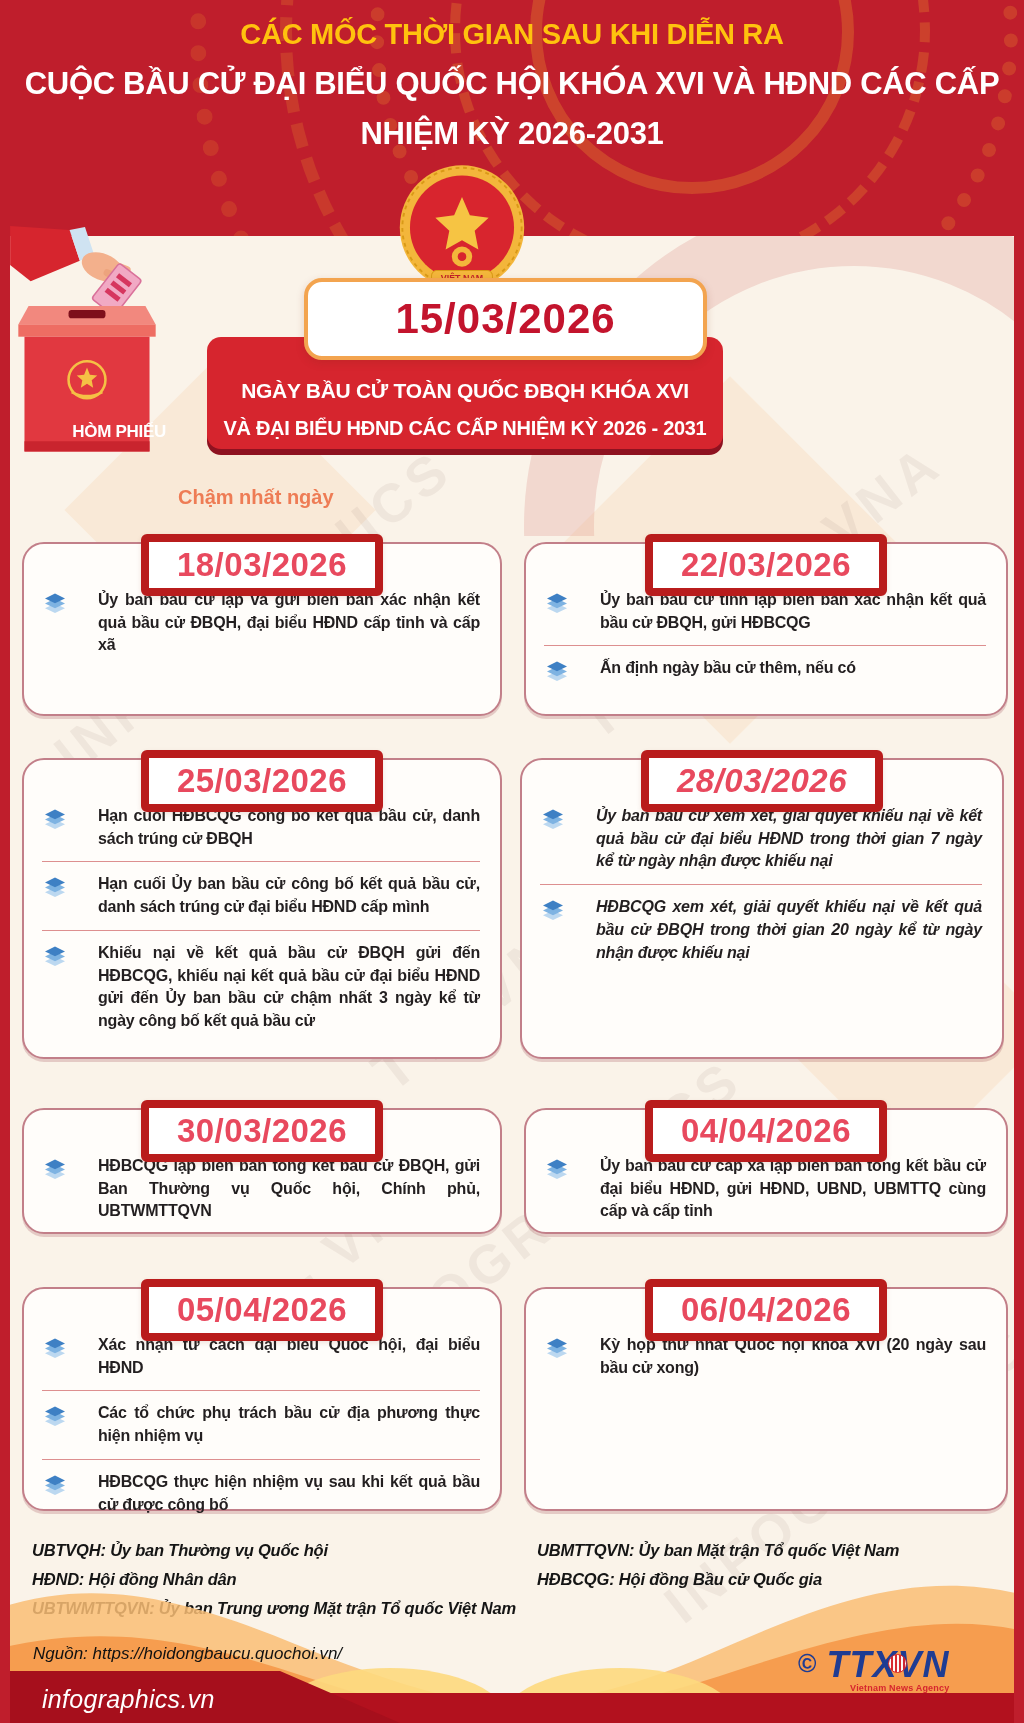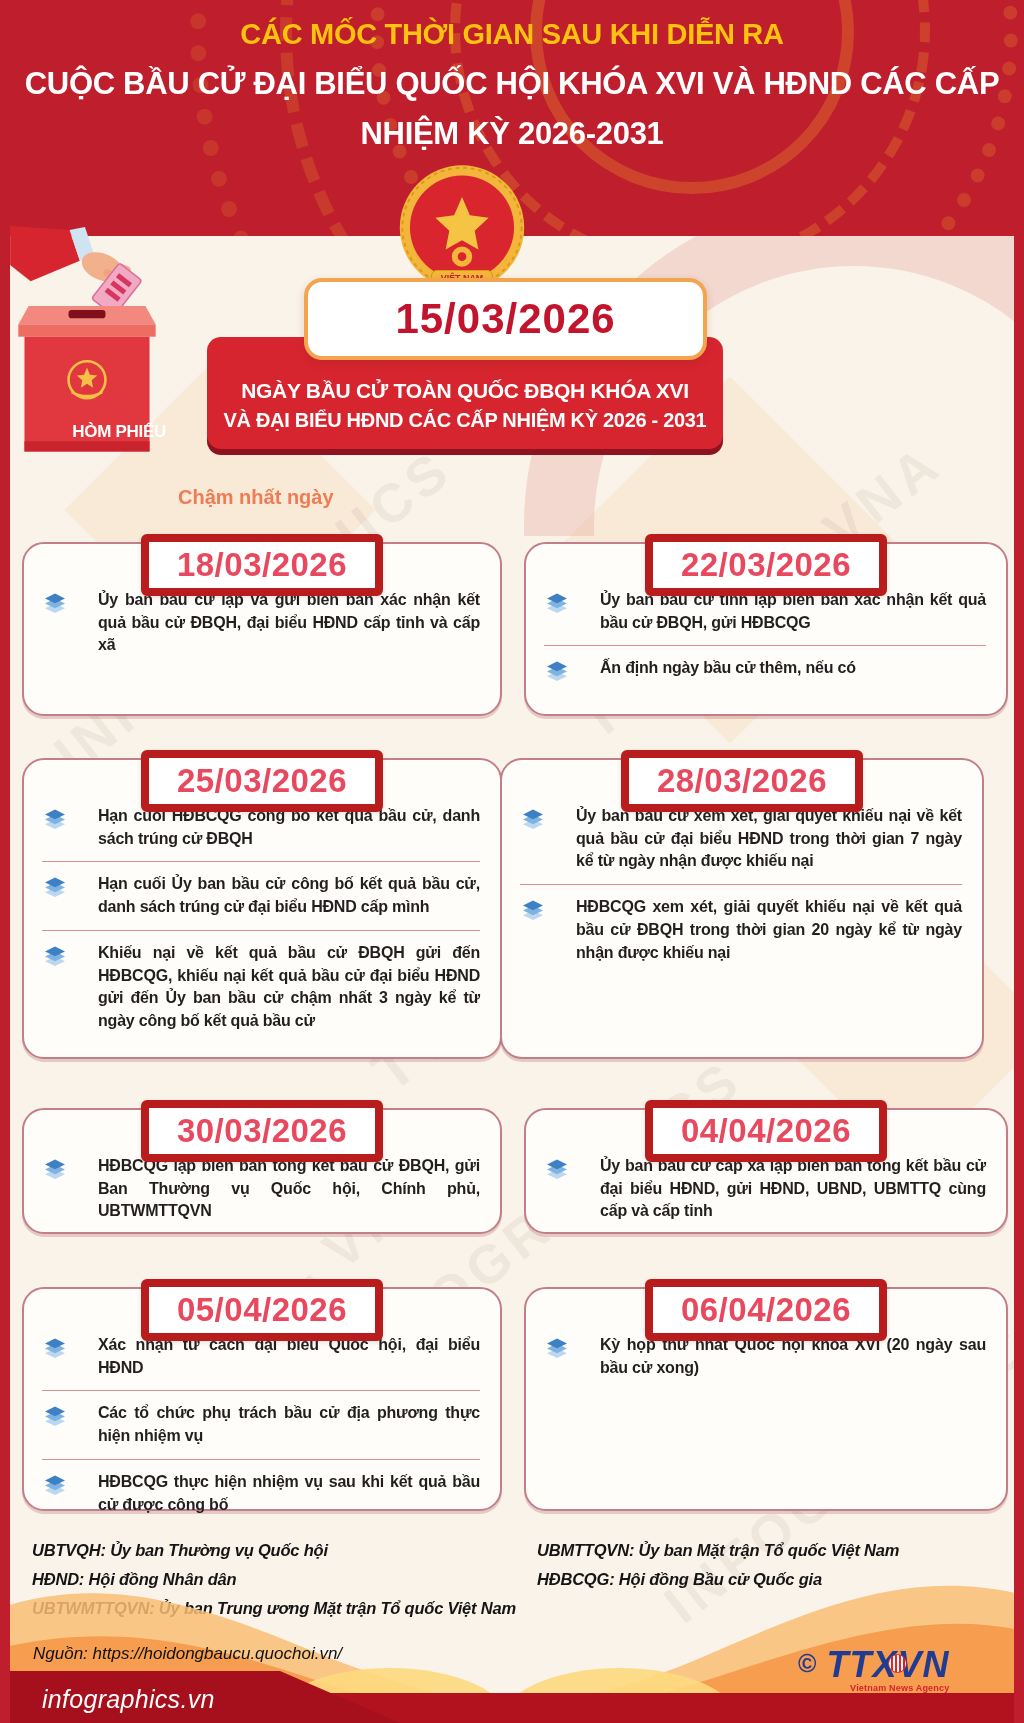--- a/index.html
+++ b/index.html
@@ -36,37 +36,37 @@
   .ballot-label{position:absolute;left:0;bottom:30px;width:100%;text-align:right;color:#fff;font-weight:700;font-size:17px;letter-spacing:-.3px;}
   
   .emblem{position:absolute;left:398px;top:164px;width:128px;height:132px;z-index:6;}
   
   .bigpill{position:absolute;left:304px;top:278px;width:395px;height:74px;background:#fff;border:4px solid #f3a44f;border-radius:18px;
            box-shadow:0 3px 8px rgba(120,40,20,.18);z-index:8;display:flex;align-items:center;justify-content:center;
            font-size:42px;font-weight:900;color:#c3142d;letter-spacing:1px;}
   .redbox{position:absolute;left:207px;top:337px;width:516px;height:112px;background:#d6252e;border-radius:14px;
           box-shadow:0 6px 0 #8e1220;z-index:7;color:#fff;text-align:center;font-weight:800;}
   .redbox .l1{display:block;margin-top:42px;font-size:21px;letter-spacing:-.3px;}
-  .redbox .l2{display:block;margin-top:6px;font-size:20px;letter-spacing:-.3px;}
+  .redbox .l2{display:block;margin-top:14px;font-size:20px;letter-spacing:-.3px;}
   .deadline{position:absolute;left:178px;top:486px;font-size:20px;font-weight:800;color:#ee7c55;z-index:8;}
   
   .tbox{position:absolute;background:#fffdfa;border:2px solid #c27f89;border-radius:22px;
         box-shadow:0 3px 0 rgba(150,60,70,.22);z-index:9;}
   .pill{position:absolute;left:50%;top:-24px;transform:translateX(-50%);width:226px;height:46px;background:#fff;
         border:8px solid #b91c1c;border-radius:6px;display:flex;align-items:center;justify-content:center;
         font-size:33px;font-weight:900;color:#e8495e;letter-spacing:.5px;box-shadow:0 2px 5px rgba(120,40,20,.12);margin-top:14px;}
   .items{padding:34px 20px 10px 18px;}
   .item{display:flex;gap:30px;padding:11px 0;align-items:flex-start;}
   .item + .item{border-top:1.5px solid #dd8f8f;}
   .item p{margin:0;font-size:16px;font-weight:700;line-height:1.42;letter-spacing:-.2px;color:#231f20;text-align:justify;}
   .bullet{flex:0 0 26px;width:26px;height:24px;margin-top:1px;}
   .b1{left:22px;top:542px;width:476px;height:170px;}
   .b2{left:524px;top:542px;width:480px;height:170px;}
   .b3{left:22px;top:758px;width:476px;height:297px;}
-  .b4{left:500px;top:758px;width:480px;height:297px;}
+  .b4{left:520px;top:758px;width:480px;height:297px;font-style:italic;}
   .b5{left:22px;top:1108px;width:476px;height:122px;}
   .b6{left:524px;top:1108px;width:480px;height:122px;}
   .b7{left:22px;top:1287px;width:476px;height:220px;}
   .b8{left:524px;top:1287px;width:480px;height:220px;}
   
   .abbr{position:absolute;z-index:9;font-style:italic;font-weight:700;font-size:16.5px;color:#151515;line-height:29px;letter-spacing:-.2px;}
   .abbr.leftcol{left:32px;top:1536px;}
   .abbr.rightcol{left:537px;top:1536px;}
   .waves{position:absolute;left:0;bottom:0;width:1024px;height:170px;z-index:10;}
   .source{position:absolute;left:33px;top:1644px;z-index:14;font-style:italic;font-weight:400;font-size:17px;color:#111;}

